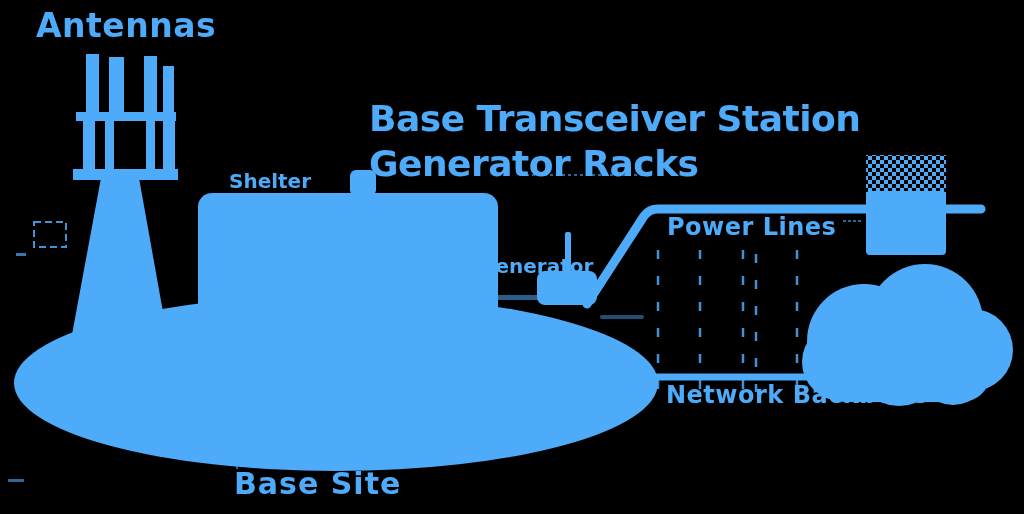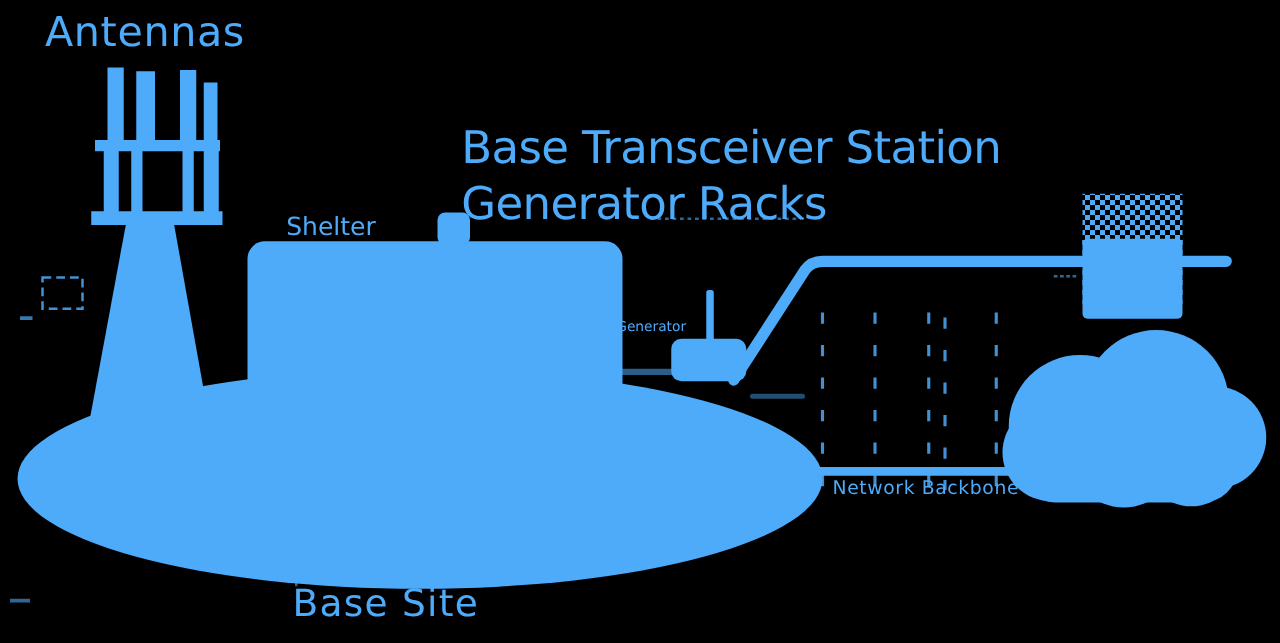--- a/index.html
+++ b/index.html
@@ -9,32 +9,32 @@
     width: 1024px;
     height: 514px;
     background: var(--bg);
     overflow: hidden;
     font-family: "DejaVu Sans", "Liberation Sans", sans-serif;
   }
   #stage svg { position: absolute; left: 0; top: 0; }
   .label {
     position: absolute;
     color: var(--accent);
-    font-weight: normal;
+    font-weight: bold;
     white-space: nowrap;
     line-height: 1.05;
     user-select: none;
   }
   .lbl-antennas   { left: 36px;  top: 9px;   font-size: 33px; letter-spacing: 0.5px; }
   .lbl-bts        { left: 369px; top: 100px; font-size: 36px; letter-spacing: -0.5px; }
   .lbl-bts div    { margin-bottom: 7px; }
   .lbl-shelter    { left: 229px; top: 171px; font-size: 20px; }
-  .lbl-generator  { left: 493px; top: 256px; font-size: 11px; }
+  .lbl-generator  { left: 479px; top: 256px; font-size: 20px; }
   .lbl-power      { left: 667px; top: 215px; font-size: 24px; letter-spacing: 0.5px; }
-  .lbl-backbone   { left: 666px; top: 383px; font-size: 15px; letter-spacing: 0.5px; }
+  .lbl-backbone   { left: 666px; top: 383px; font-size: 24px; letter-spacing: 0.5px; }
   .lbl-cellsite   { left: 234px; top: 468px; font-size: 30px; letter-spacing: 1px; }
 </style>
 </head>
 <body>
 
 <div id="stage">
 
   <svg width="1024" height="514" viewBox="0 0 1024 514">
     <defs>
       <pattern id="checker" width="8" height="8" patternUnits="userSpaceOnUse">
@@ -117,17 +117,18 @@
 
   <div class="label lbl-bts">
     <div>Base Transceiver Station</div>
     <div>Generator Racks</div>
   </div>
 
   <div class="label lbl-shelter">Shelter</div>
 
   <div class="label lbl-generator">Generator</div>
 
+  <div class="label lbl-power">Power Lines</div>
 
   <div class="label lbl-backbone">Network Backbone</div>
 
   <div class="label lbl-cellsite">Base Site</div>
 </div>
 
 </body></html>

